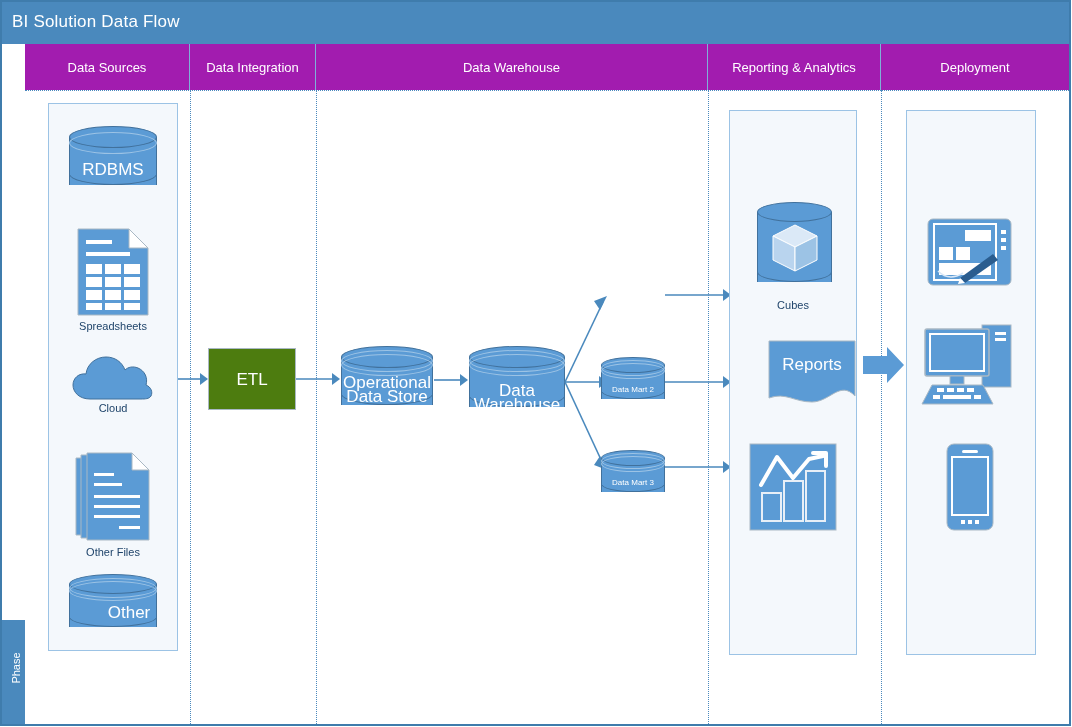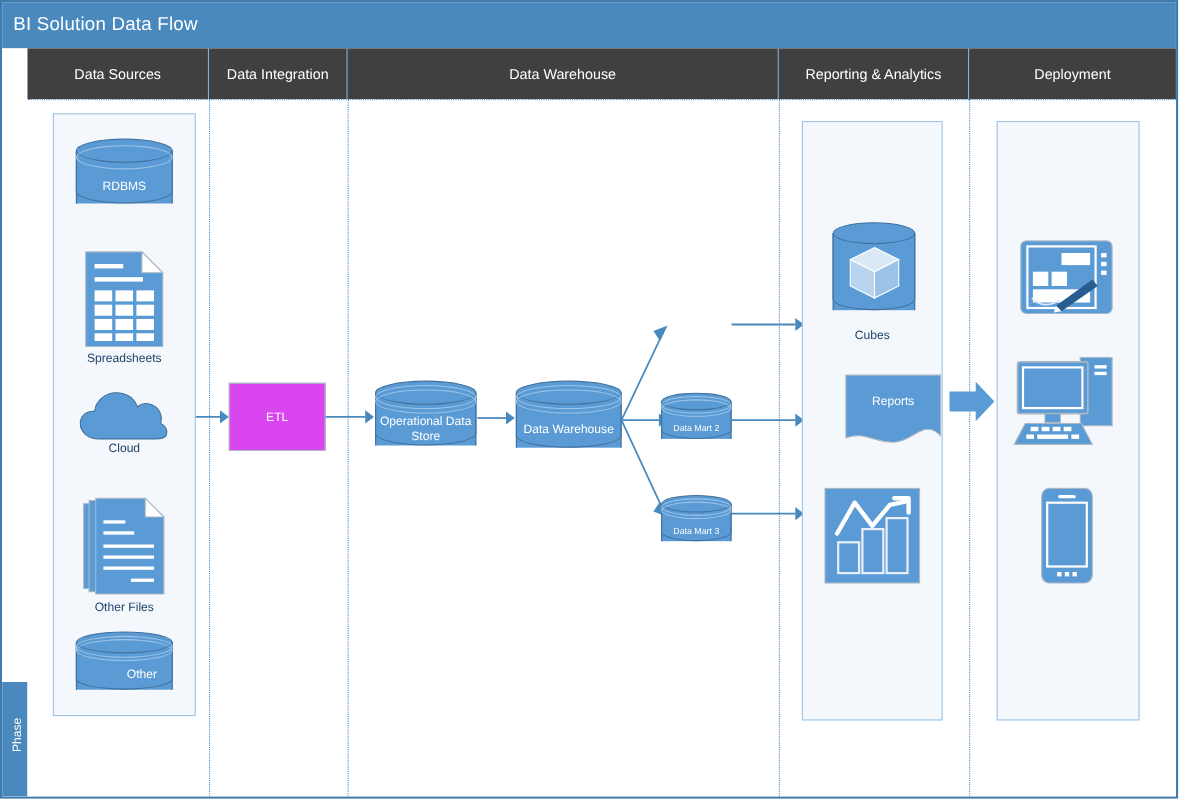--- a/index.html
+++ b/index.html
@@ -42,21 +42,21 @@
   .phaselabel span{
     position:absolute;
     left:-31px;top:42px;width:90px;
     transform:rotate(-90deg);
     color:#ffffff;font-size:11px;text-align:center;
   }
 
   
   .hdrrow{
     position:absolute;left:25px;top:44px;width:1044px;height:46px;
-    background:#404040;
+    background:#a21caf;
   }
   .hdrcell{
     position:absolute;top:0;height:46px;
     display:flex;align-items:center;justify-content:center;
     color:#ffffff;font-size:13px;
     border-right:1px solid #7fb0d8;
     box-sizing:border-box;
   }
   .hdrcell.last{border-right:none;}
 
@@ -79,21 +79,21 @@
     position:absolute;
     background:#f4f8fc;
     border:1px solid #9cc3e5;
     box-sizing:border-box;
   }
 
   
   .lbl-in{
     position:absolute;left:0;width:100%;
     text-align:center;color:#ffffff;
-    font-size:11px;line-height:14px;
+    font-size:17px;line-height:14px;
     pointer-events:none;
   }
   .lbl-out{
     position:absolute;left:0;width:100%;
     text-align:center;color:#20456b;
     font-size:11px;line-height:14px;
   }
 
   
   .cyl{position:absolute;}
@@ -114,21 +114,21 @@
     border-radius:50%;box-sizing:border-box;
   }
   .cyl .ring{
     position:absolute;left:0;right:0;
     border:1px solid #9cc3e5;border-radius:50%;
     box-sizing:border-box;background:transparent;
   }
 
   
   .rect{
-    position:absolute;background:#d946ef;border:1px solid #a9b8c4;
+    position:absolute;background:#4d7c0f;border:1px solid #a9b8c4;
     box-sizing:border-box;
   }
 
   
   .svgshape{position:absolute;}
   .svgshape svg{display:block;}
 
   
   .conn{position:absolute;overflow:visible;}
 </style>

